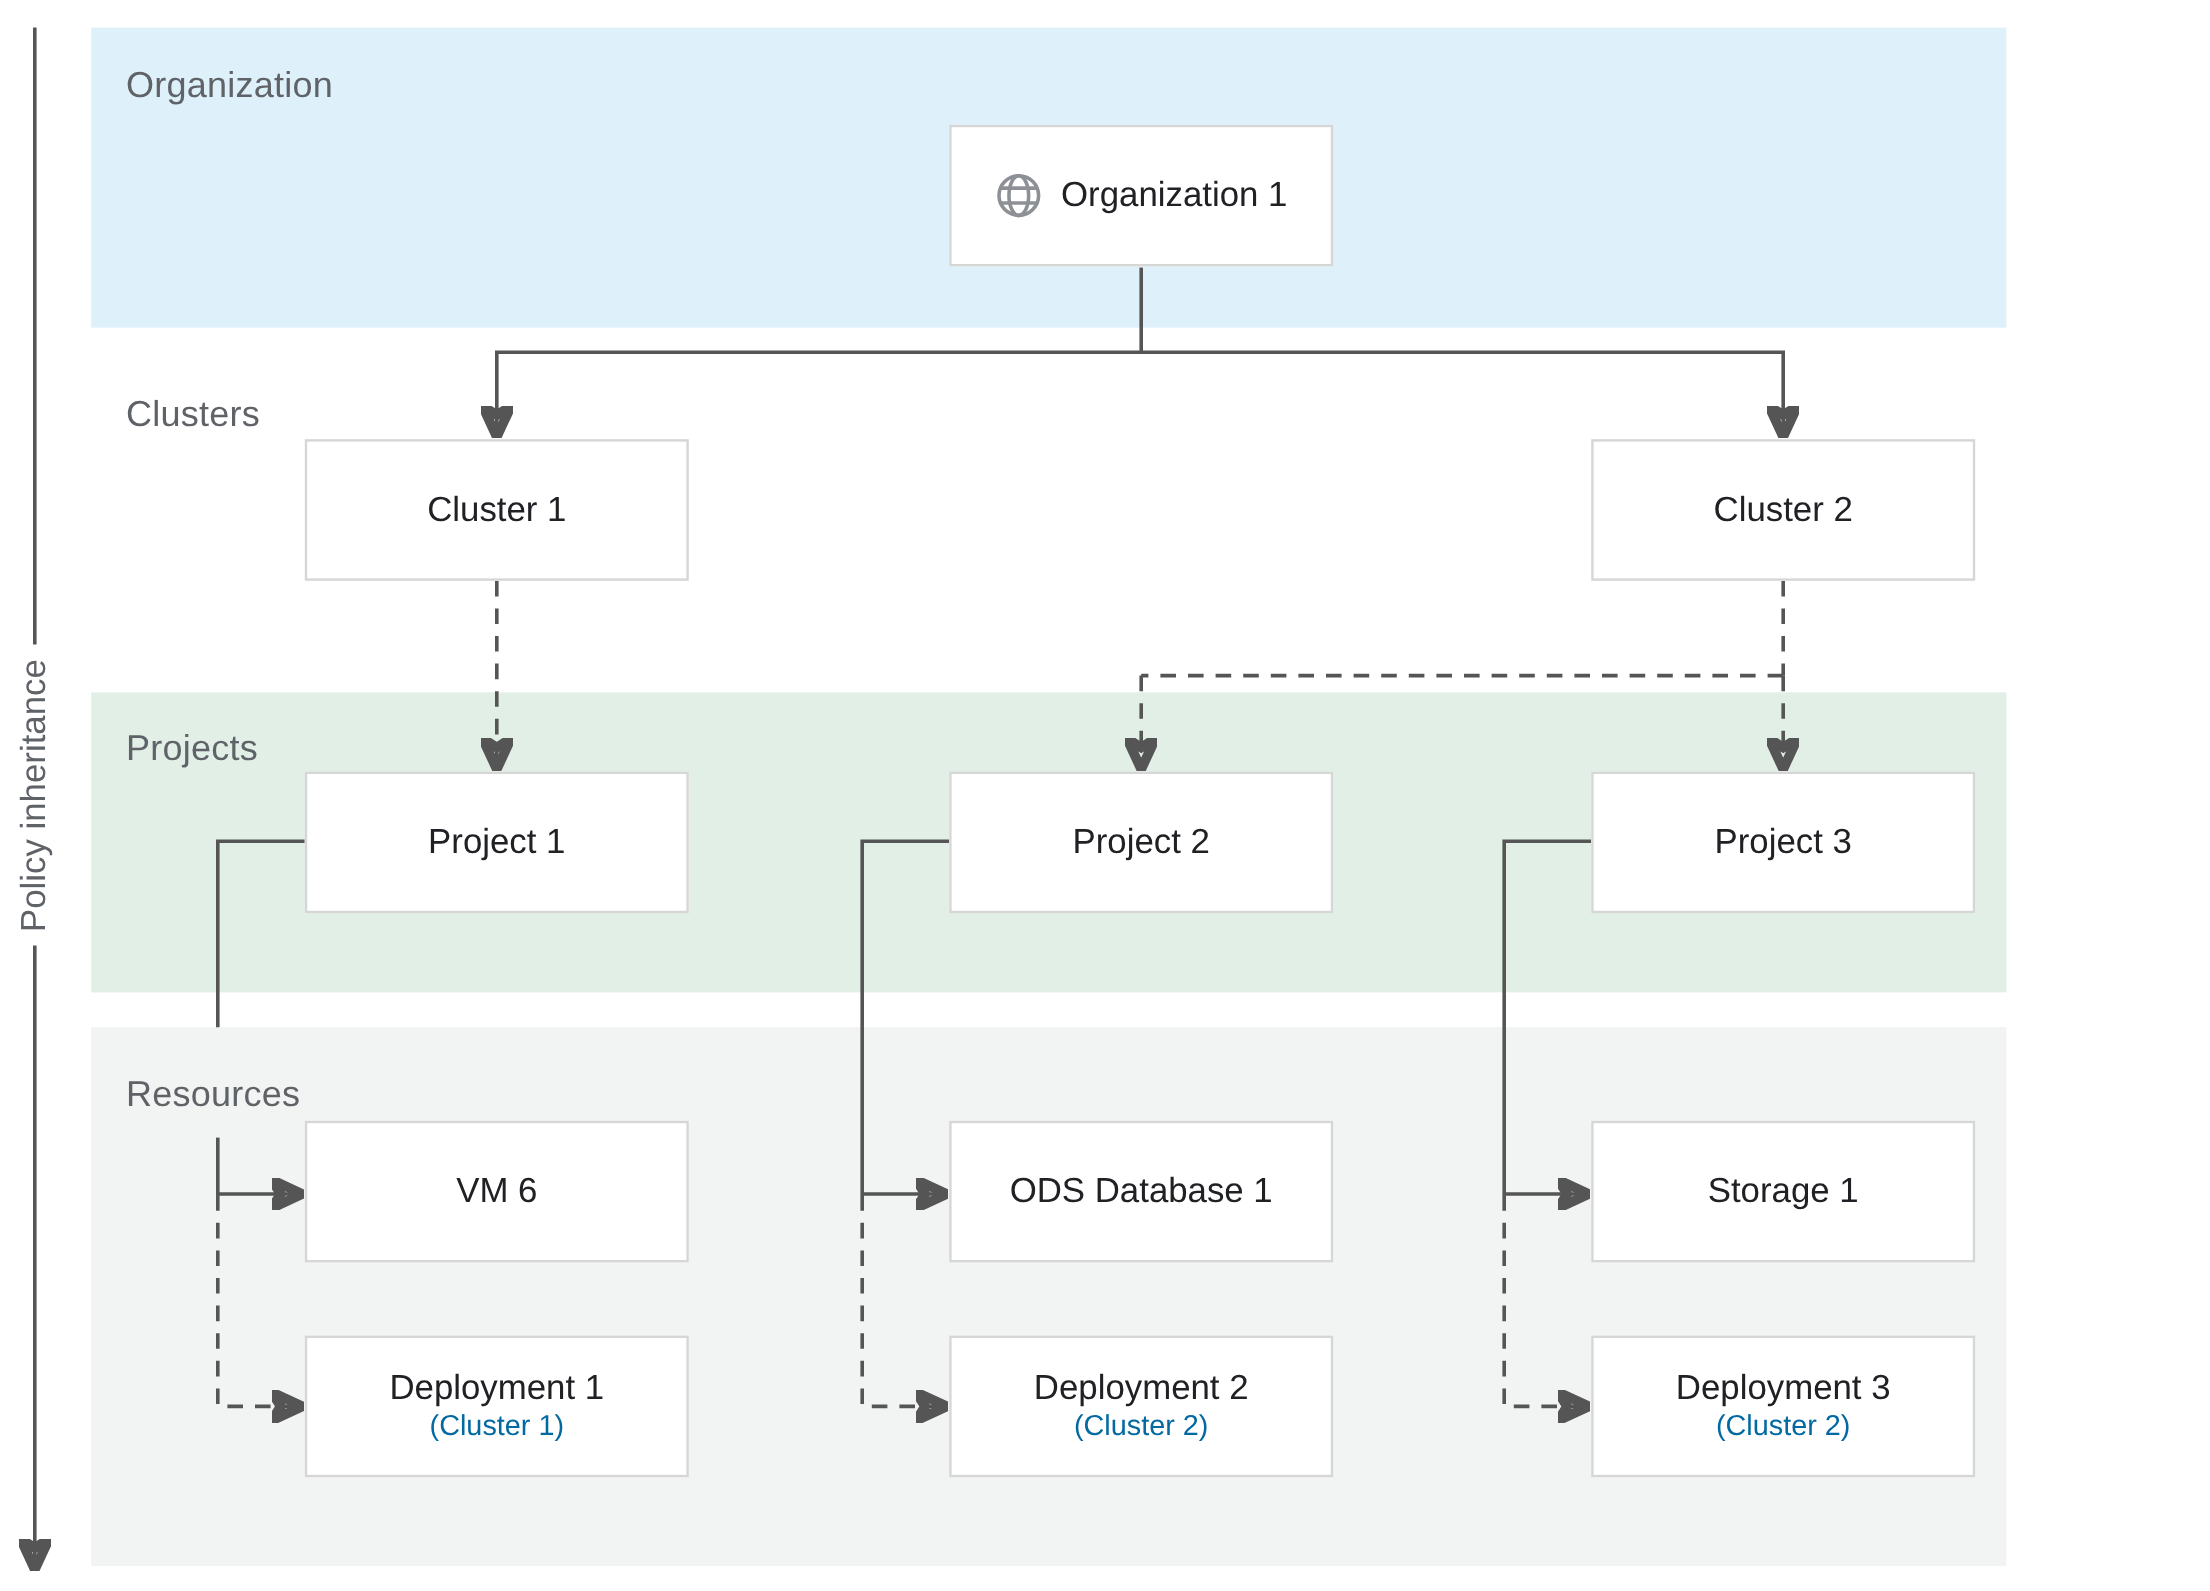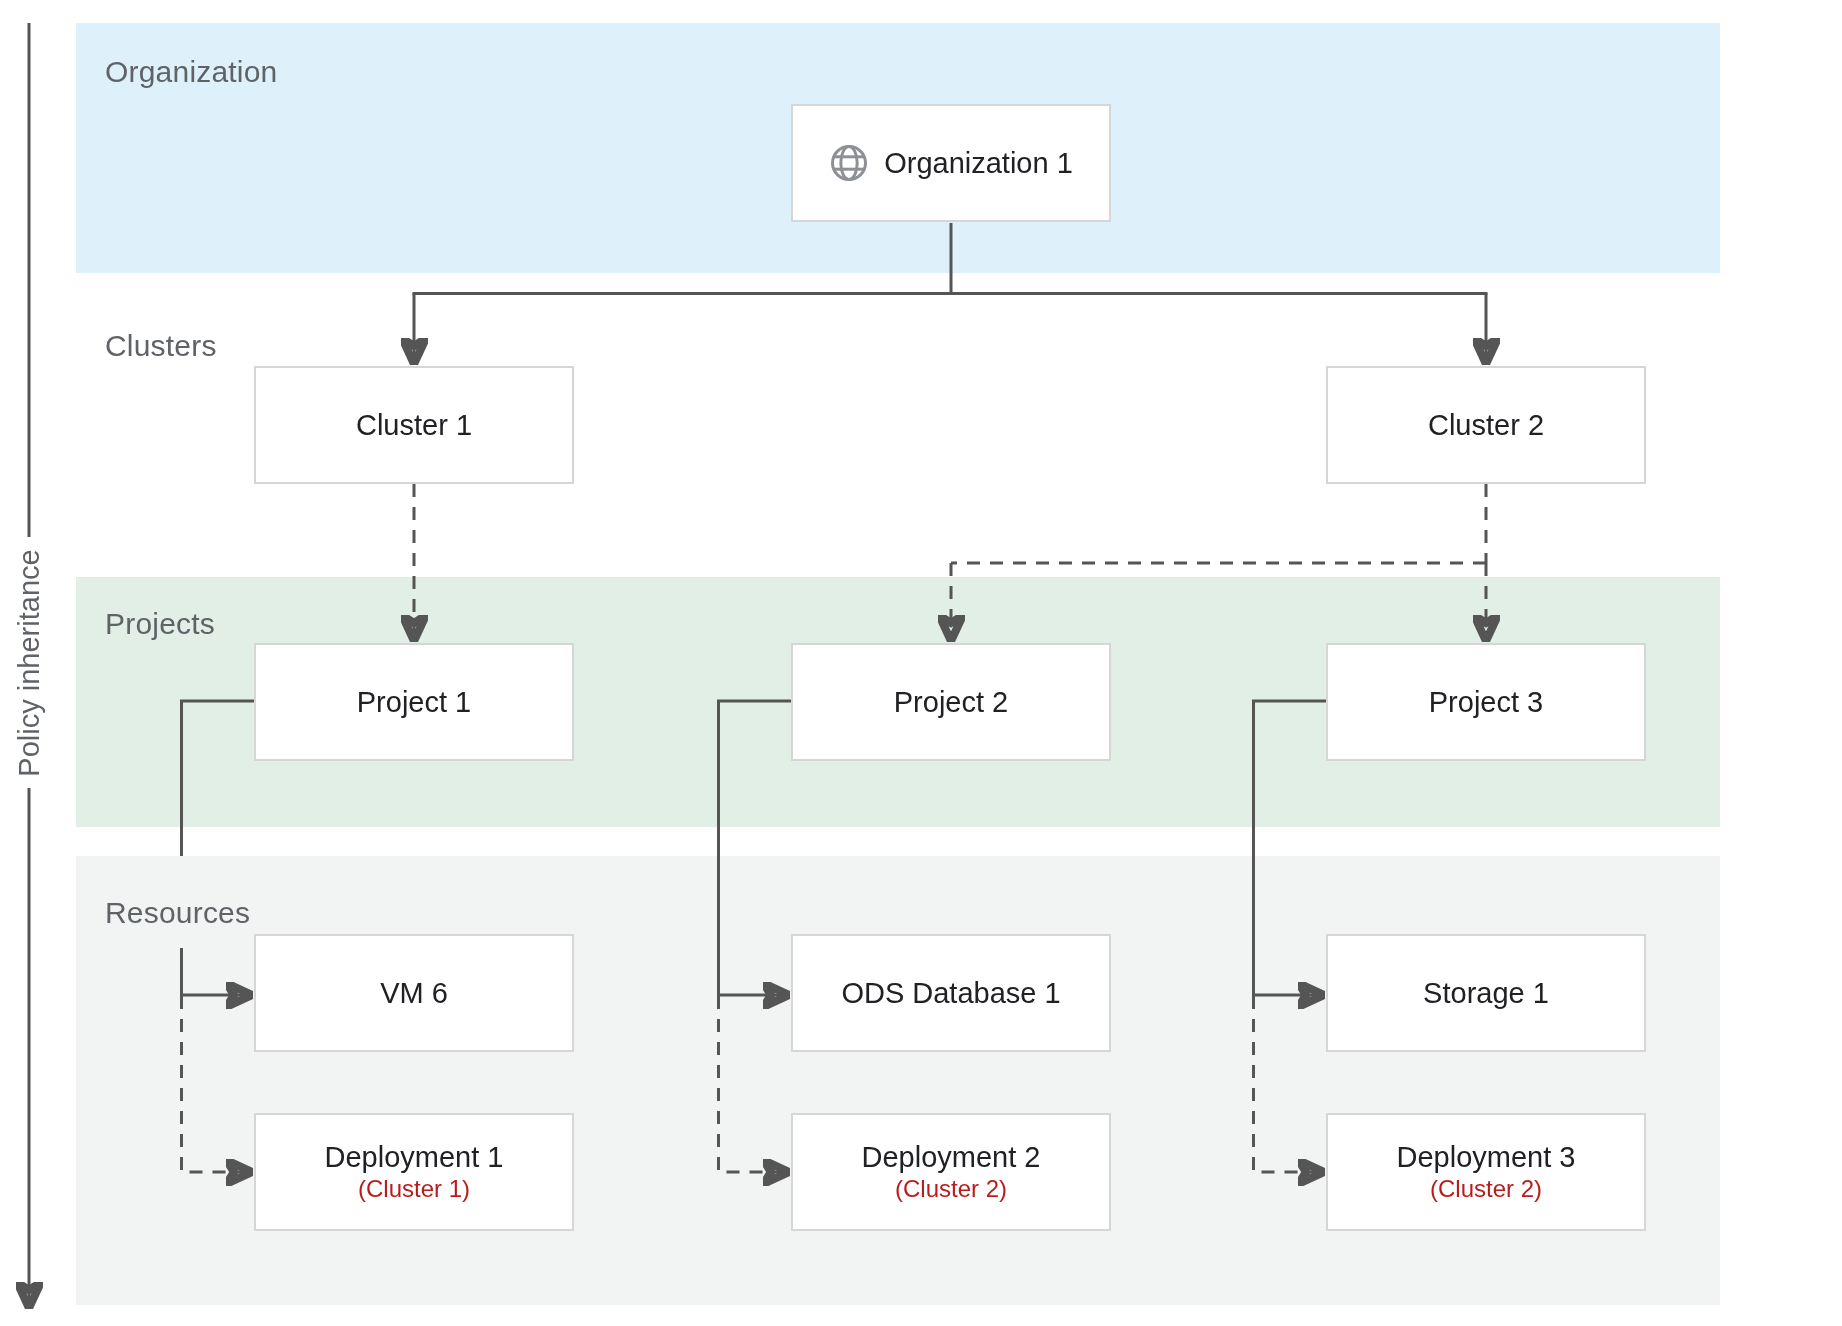--- a/index.html
+++ b/index.html
@@ -1,39 +1,39 @@
 <!DOCTYPE html>
 <html><head>
 <meta charset="utf-8">
 <style>
   html,body{margin:0;padding:0;background:#ffffff;}
   .canvas{
     position:relative;width:1672px;height:1326px;overflow:hidden;
-    font-family:"Liberation Sans", sans-serif;background:#ffffff;padding-left:48px;
+    font-family:"Liberation Sans", sans-serif;background:#ffffff;
   }
   .band{position:absolute;left:76px;width:1747px;}
   .band-organization{top:23px;height:250px;}
   .band-projects{top:577px;height:250px;}
   .band-resources{top:856px;height:449px;}
   .band-label{
     position:absolute;left:105px;font-size:30px;line-height:34px;color:#5f6368;
     letter-spacing:0.2px;white-space:nowrap;
   }
   .lbl-organization{top:55px;}
   .lbl-clusters{top:329px;}
   .lbl-projects{top:607px;}
   .lbl-resources{top:896px;}
   .node{
     position:absolute;width:320px;height:118px;background:#ffffff;
     border:2px solid #d6d6d6;box-sizing:border-box;
     display:flex;align-items:center;justify-content:center;
     font-size:29px;color:#202124;text-align:right;
   }
   .node .main{line-height:1.2;}
-  .node .sub{font-size:24px;line-height:1.2;color:#b91c1c;}
+  .node .sub{font-size:24px;line-height:1.2;color:#0369a1;}
   .node-col{flex-direction:column;}
   .org-inner{display:flex;align-items:center;gap:15px;}
   .n-org{left:791px;top:104px;}
   .n-cluster1{left:254px;top:366px;}
   .n-cluster2{left:1326px;top:366px;}
   .n-project1{left:254px;top:643px;}
   .n-project2{left:791px;top:643px;}
   .n-project3{left:1326px;top:643px;}
   .n-vm1{left:254px;top:934px;}
   .n-ods1{left:791px;top:934px;}

